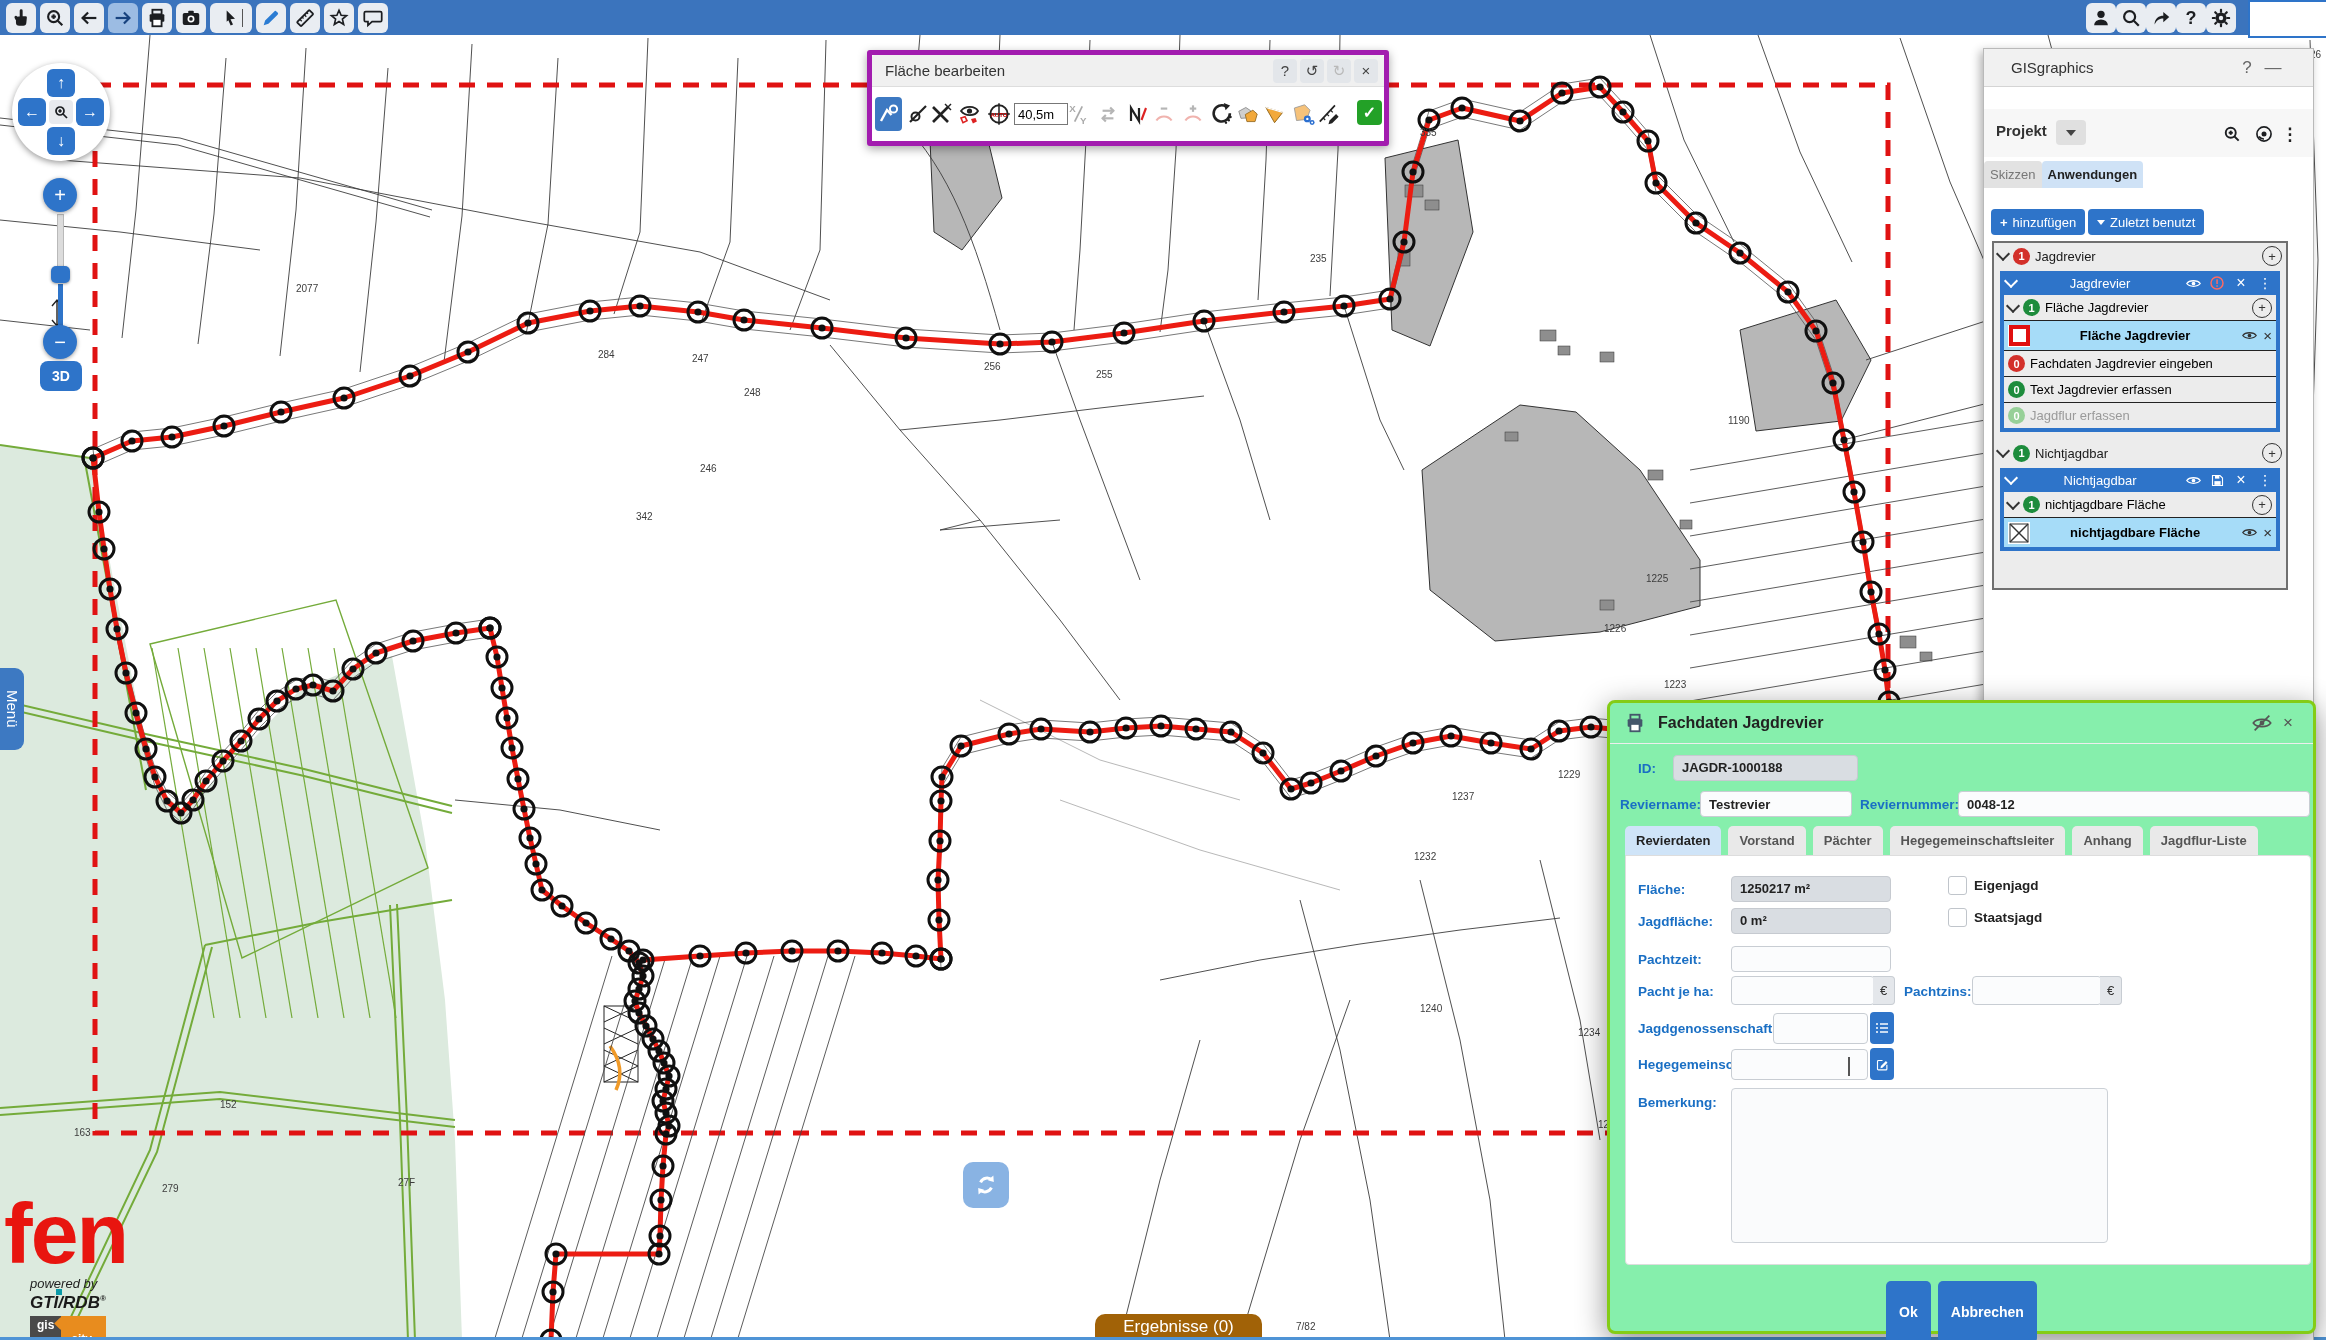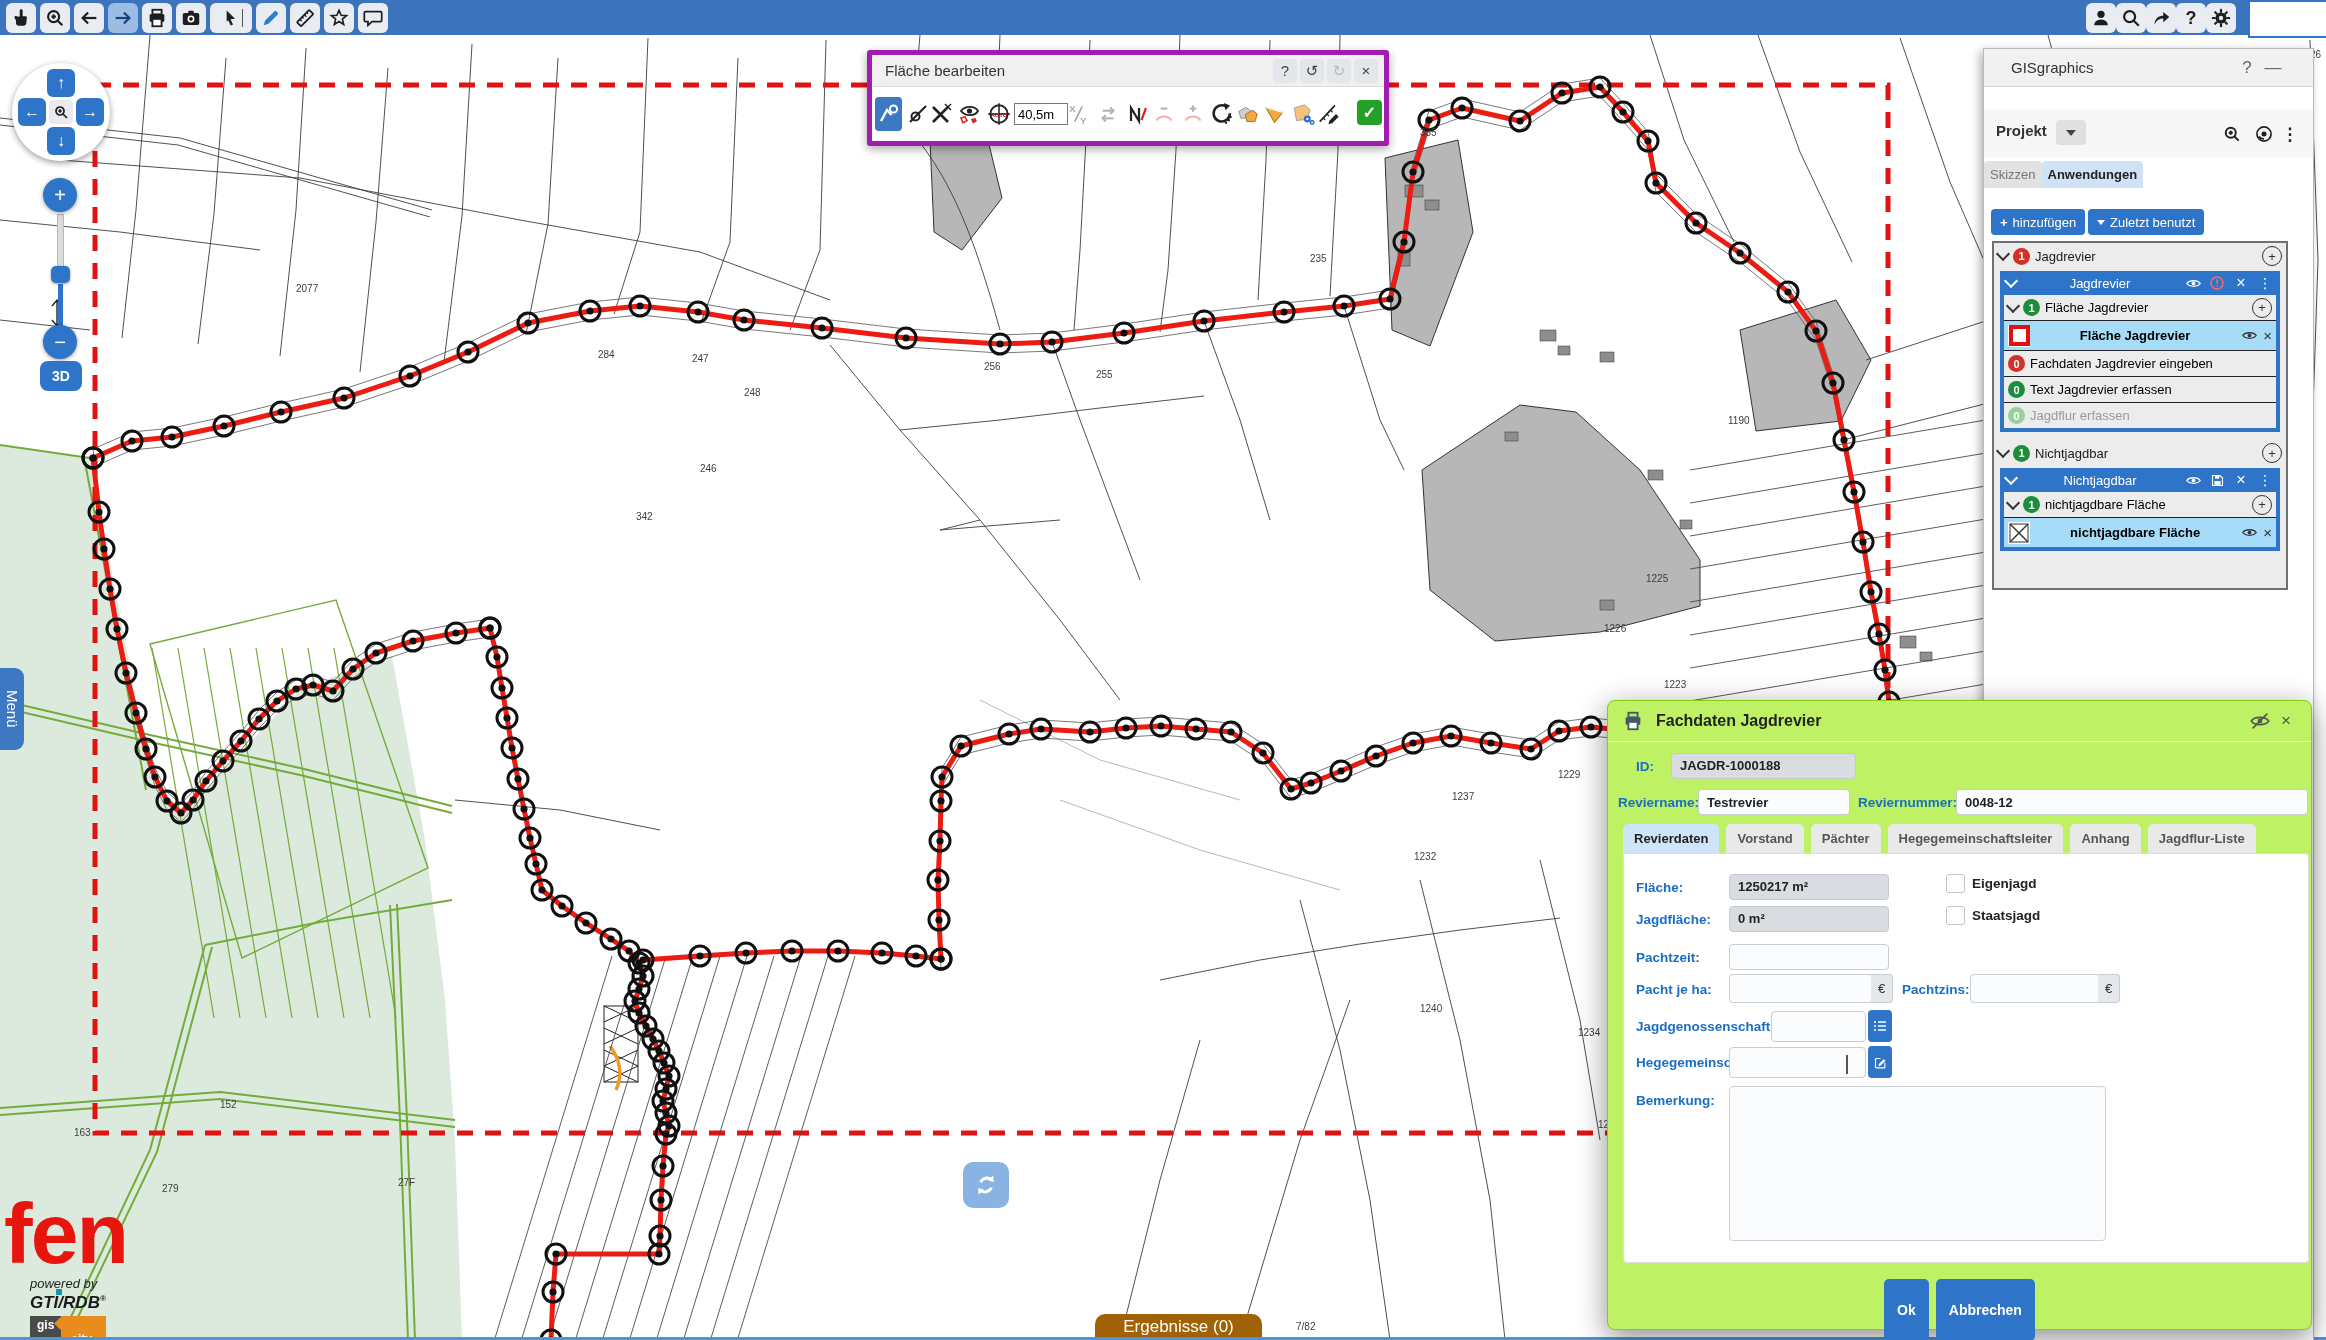--- a/index.html
+++ b/index.html
@@ -117,22 +117,22 @@
   .bg-row{height:25px;display:flex;align-items:center;gap:5px;padding:0 4px;font-size:13px;border-bottom:1px solid #222;}
   .bg-row:last-child{border-bottom:none;}
   .bg-row.sel{background:#a6dcf8;height:29px;}
   .bg-row.dis{color:#9a9a9a;}
   .sel .lbl-c{flex:1;text-align:center;font-weight:bold;}
   .swatch{width:22px;height:22px;background:#fff;display:flex;align-items:center;justify-content:center;flex:none;}
   .swatch .rin{width:13px;height:13px;border:4px solid #e01010;}
   .xbt{color:#333;font-size:15px;cursor:pointer;}
 
   
-  .dlg{position:absolute;left:1607px;top:700px;width:703px;height:628px;background:#bef264;border-radius:8px;
-       border:1px solid #84cc16;box-shadow:0 8px 30px rgba(0,0,0,.45);z-index:30;}
+  .dlg{position:absolute;left:1607px;top:700px;width:703px;height:628px;background:#86efac;border-radius:8px;
+       border:3px solid #84cc16;box-shadow:0 8px 30px rgba(0,0,0,.45);z-index:30;}
   .d-head{height:40px;display:flex;align-items:center;padding:0 12px 0 14px;border-bottom:1px solid #eee;}
   .d-head .ttl{font-size:16px;font-weight:bold;color:#222;margin-left:12px;flex:1;}
   .d-hbtn{width:26px;height:26px;display:flex;align-items:center;justify-content:center;color:#555;cursor:pointer;font-size:17px;}
   .d-lab{position:absolute;font-size:13.5px;font-weight:bold;color:#1a6fc4;}
   .d-in{position:absolute;height:26px;border:1px solid #c8cdd3;border-radius:4px;background:#fbfcfd;
         font-family:"Liberation Sans",sans-serif;font-size:13px;font-weight:bold;color:#222;padding:0 8px;box-sizing:border-box;}
   .d-in.ro{background:#d9dde2;border-color:#c6cad0;}
   .d-tabs{position:absolute;left:15px;top:123px;display:flex;gap:7px;}
   .d-tab{height:29px;padding:0 11px;font-size:13px;font-weight:bold;display:flex;align-items:center;
          border-radius:5px 5px 0 0;cursor:pointer;background:#e9e9e9;color:#555;}

